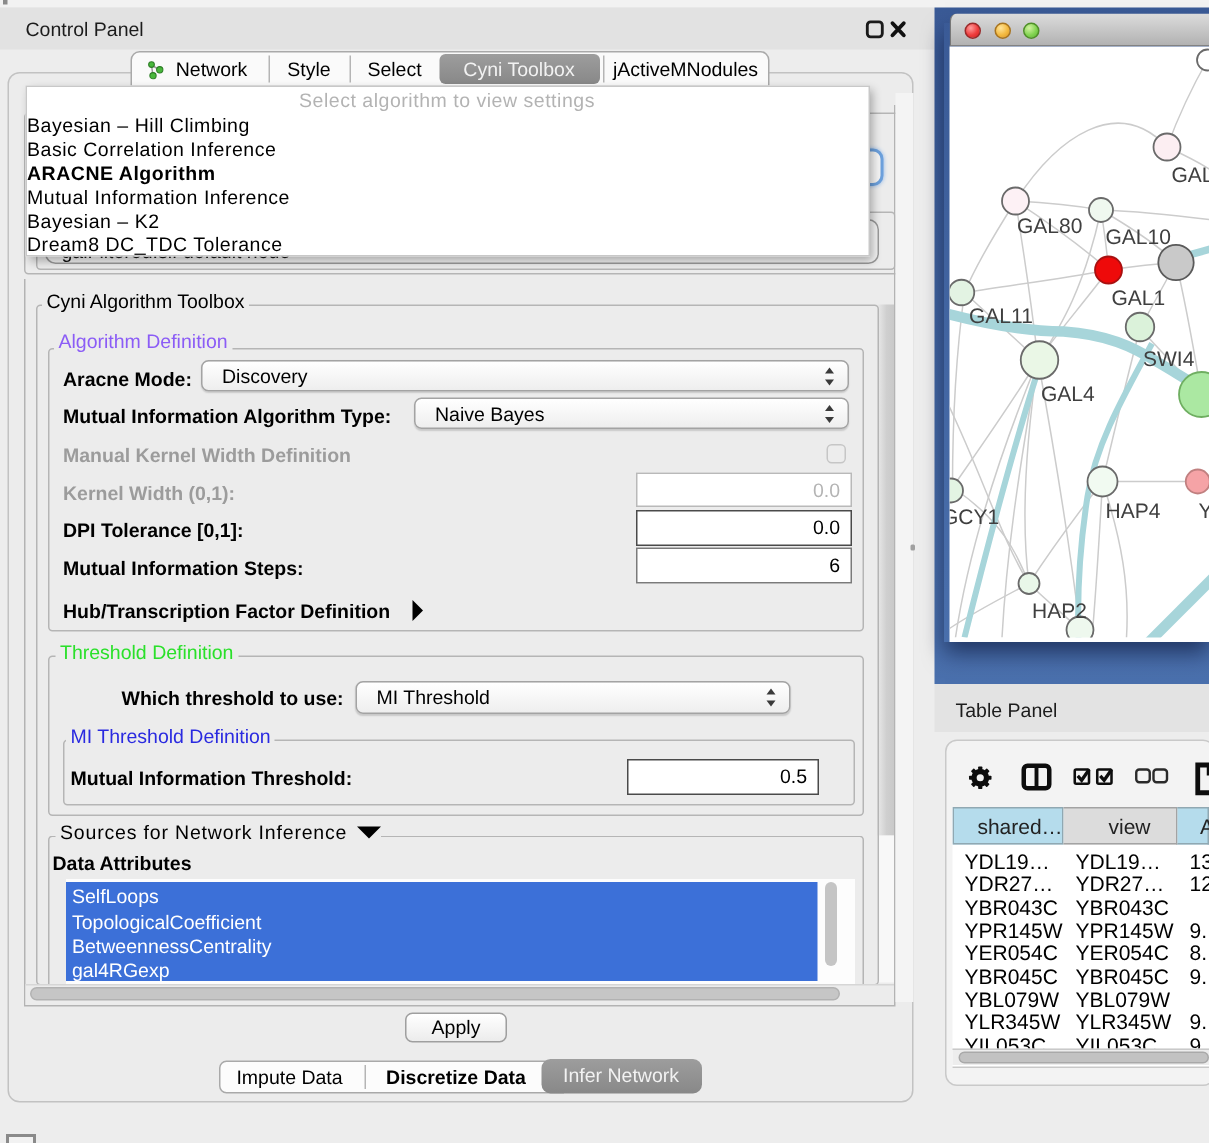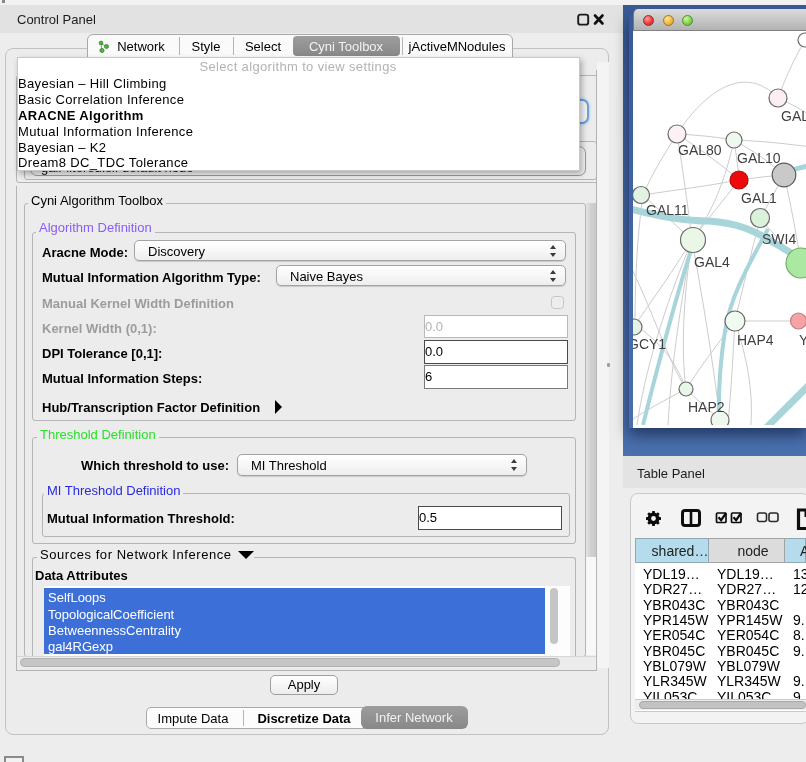--- a/index.html
+++ b/index.html
@@ -8,21 +8,21 @@
 .lbl{position:absolute;font-size:13px;color:#000;white-space:nowrap}
 .b{font-weight:bold}
 .gray{color:#9c9c9c}
 .grp{position:absolute;border:1px solid #b5b5b5;border-radius:3px}
 .glab{position:absolute;font-size:13px;background:#ececec;padding:0 3px;white-space:nowrap;line-height:14px}
 .combo{position:absolute;background:linear-gradient(#ffffff,#eeeeee);border:1px solid #a3a3a3;border-radius:5px;font-size:13px;color:#000;box-sizing:border-box;white-space:nowrap;box-shadow:0 1px 1px rgba(0,0,0,0.15)}
 .combo .ct{position:absolute;left:13px;top:50%;transform:translateY(-50%)}
 .arr{position:absolute;right:8px;top:50%;width:7px;height:14px;transform:translateY(-50%)}
 .arr:before{content:"";position:absolute;left:0;top:1px;border-left:3.5px solid transparent;border-right:3.5px solid transparent;border-bottom:4.5px solid #3a3a3a}
 .arr:after{content:"";position:absolute;left:0;bottom:1px;border-left:3.5px solid transparent;border-right:3.5px solid transparent;border-top:4.5px solid #3a3a3a}
-.field{position:absolute;background:#fff;box-sizing:border-box;font-size:13px;padding-right:7px}
+.field{position:absolute;background:#fff;box-sizing:border-box;font-size:13px;text-align:right;padding-right:7px}
 .tabtxt{position:absolute;font-size:13px;color:#000000;top:50%;transform:translate(-50%,-50%);white-space:nowrap}
 </style>
 </head>
 <body>
 
 <div class="abs" style="left:0;top:0;width:806px;height:5px;background:#f2f2f2"></div>
 <div class="abs" style="left:2px;top:0;width:3px;height:3px;background:#8a8a8a"></div>
 
 <div class="abs" style="left:0;top:5px;width:623px;height:28px;background:#e2e2e2"></div>
 <div class="lbl" style="left:17px;top:12px;color:#1c1c1c">Control Panel</div>
@@ -98,21 +98,21 @@
 <div class="grp" style="left:32px;top:437px;width:542px;height:105px"></div>
 <div class="glab" style="left:37px;top:428px;color:#2ae02a">Threshold Definition</div>
 <div class="lbl b" style="left:81px;top:458px">Which threshold to use:</div>
 <div class="combo" style="left:237px;top:454px;width:290px;height:22px">
     <span class="ct">MI Threshold</span>
     <span class="arr"></span>
   </div>
 <div class="grp" style="left:42px;top:493px;width:526px;height:42px"></div>
 <div class="glab" style="left:44px;top:484px;color:#2a2ae0">MI Threshold Definition</div>
 <div class="lbl b" style="left:47px;top:511px">Mutual Information Threshold:</div>
-<div class="field" style="left:418px;top:506px;width:144px;height:24px;border:1.5px solid #4a4a4a;color:#000;line-height:21px">0.5</div>
+<div class="field" style="left:418px;top:506px;width:128px;height:24px;border:1.5px solid #4a4a4a;color:#000;line-height:21px">0.5</div>
 
 <div class="grp" style="left:32px;top:557px;width:542px;height:99px;border-bottom:none;border-bottom-left-radius:0;border-bottom-right-radius:0"></div>
 <div class="glab" style="left:37px;top:548px;padding-right:22px;letter-spacing:0.55px">Sources for Network Inference</div>
 <div class="abs" style="left:238px;top:551px;width:0;height:0;border-left:8px solid transparent;border-right:8px solid transparent;border-top:8px solid #000"></div>
 <div class="lbl b" style="left:35px;top:568px">Data Attributes</div>
 
 <div class="abs" style="left:44px;top:586px;width:526px;height:70px;background:#fdfdfd"></div>
 <div class="abs" style="left:44px;top:588px;width:501px;height:66px;background:#3c70d8"></div>
 <div class="abs" style="left:550px;top:588px;width:8px;height:56px;background:#c5c5c5;border-radius:4px"></div>
 <div class="lbl" style="left:48px;top:590px;color:#fff">SelfLoops</div>
@@ -251,21 +251,21 @@
 <path d="M153.5,2 h7.5 l5.5,5.5 v13 h-13 z" stroke-width="3.2"></path>
 <path d="M160.5,2 v6 h6" stroke-width="2"></path>
 </g>
 </svg>
 
 <div class="abs" style="left:635px;top:538px;width:171px;height:174px;background:#fff;overflow:hidden">
  <div class="abs" style="left:0;top:0;width:74px;height:25px;background:#b5dcec;border:1px solid #90a8b2;box-sizing:border-box"></div>
  <div class="abs" style="left:74px;top:0;width:76px;height:25px;background:#dcdcdc;border:1px solid #a3a3a3;border-left:none;box-sizing:border-box"></div>
  <div class="abs" style="left:150px;top:0;width:21px;height:25px;background:#b5dcec;border:1px solid #90a8b2;border-left:none;box-sizing:border-box"></div>
  <div class="abs" style="left:45px;top:5px;font-size:14px;color:#222;transform:translateX(-50%)">shared…</div>
- <div class="abs" style="left:118px;top:5px;font-size:14px;color:#222;transform:translateX(-50%)">node</div>
+ <div class="abs" style="left:118px;top:5px;font-size:14px;color:#222;transform:translateX(-50%)">view</div>
  <div class="abs" style="left:165px;top:5px;font-size:14px;color:#222">A</div>
  <div>
 <div class="abs" style="left:8px;top:28.0px;font-size:14px;color:#000">YDL19…</div>
       <div class="abs" style="left:82px;top:28.0px;font-size:14px;color:#000">YDL19…</div>
       <div class="abs" style="left:158px;top:28.0px;font-size:14px;color:#000">13</div>
 <div class="abs" style="left:8px;top:43.35px;font-size:14px;color:#000">YDR27…</div>
       <div class="abs" style="left:82px;top:43.35px;font-size:14px;color:#000">YDR27…</div>
       <div class="abs" style="left:158px;top:43.35px;font-size:14px;color:#000">12</div>
 <div class="abs" style="left:8px;top:58.7px;font-size:14px;color:#000">YBR043C</div>
       <div class="abs" style="left:82px;top:58.7px;font-size:14px;color:#000">YBR043C</div>

